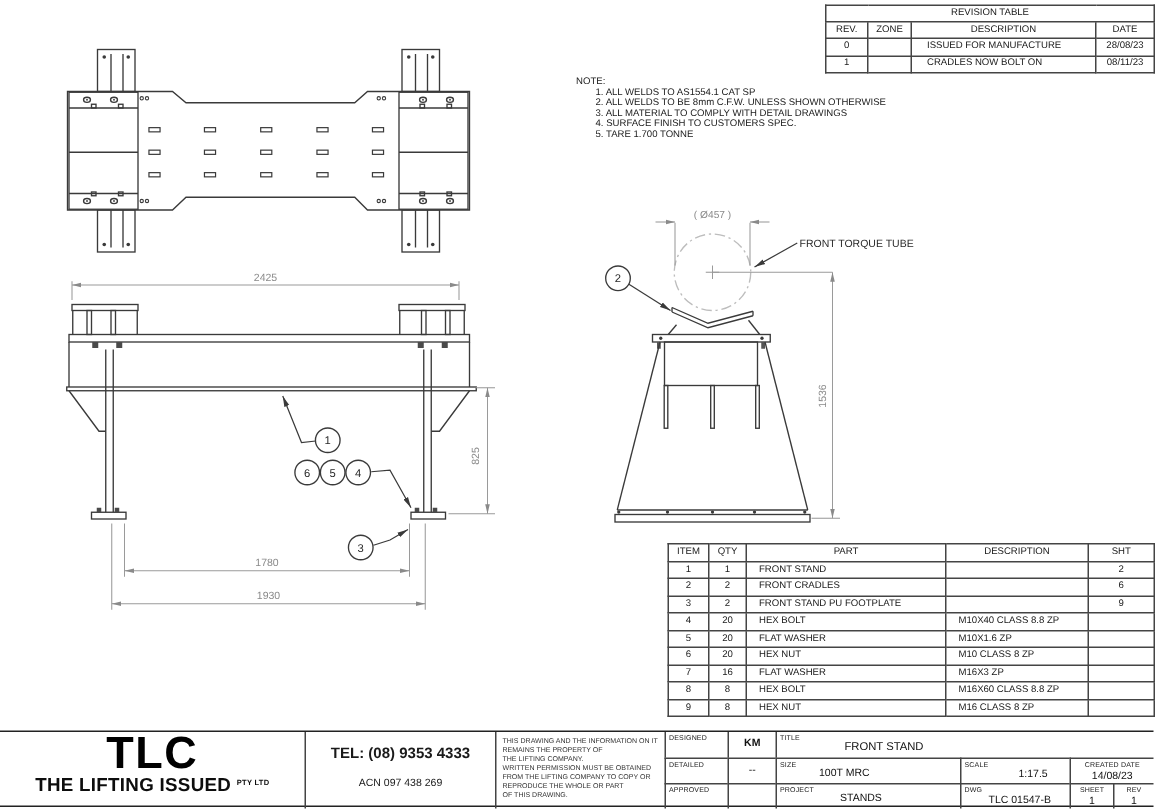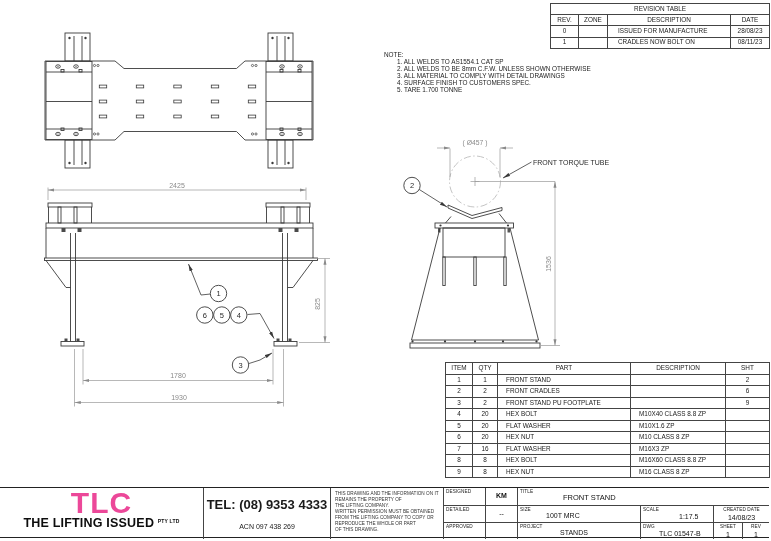--- a/index.html
+++ b/index.html
@@ -27,25 +27,25 @@
   
   .tblock { position:absolute; left:0; top:487px; width:769px; height:51px;
             border-top:1.5px solid #222; border-bottom:1.5px solid #222; font-size:6.4px; }
   .cell { position:absolute; overflow:hidden; }
   .bl { border-left:1px solid #444; }
   .bt { border-top:1px solid #444; }
   .flabel { position:absolute; left:2px; top:1px; font-size:4.7px; color:#222; letter-spacing:.1px; }
   .flabel.ctr { left:0; right:0; text-align:center; }
   .fval { position:absolute; font-size:7px; color:#111; white-space:nowrap; }
   .logo-cell { left:0; top:0; width:203px; height:51px; text-align:center; }
-  .logo-big { font-size:30px; font-weight:bold; letter-spacing:1px; line-height:26px; margin-top:2px; color:#ec4899; }
+  .logo-big { font-size:30px; font-weight:bold; letter-spacing:1px; line-height:26px; margin-top:2px; color:#000000; }
   .logo-sub { font-size:12.5px; font-weight:bold; letter-spacing:.2px; color:#0d0d0d; }
   .logo-sfx { font-size:5px; font-weight:bold; vertical-align:4px; }
   .tel-cell { left:203px; top:0; width:127px; height:51px; text-align:center; }
-  .tel-line { margin-top:9px; font-size:13px; font-weight:bold; }
+  .tel-line { margin-top:9px; font-size:10px; font-weight:bold; }
   .acn-line { margin-top:11px; font-size:7px; }
   .legal-cell { left:330px; top:0; width:113px; height:51px; padding:2.5px 0 0 4px;
                 font-size:4.7px; line-height:6px; color:#333; white-space:nowrap; }
 </style>
 </head>
 <body>
 
 <div id="sheet">
 
   <svg width="771" height="541" viewBox="0 0 771 541">

